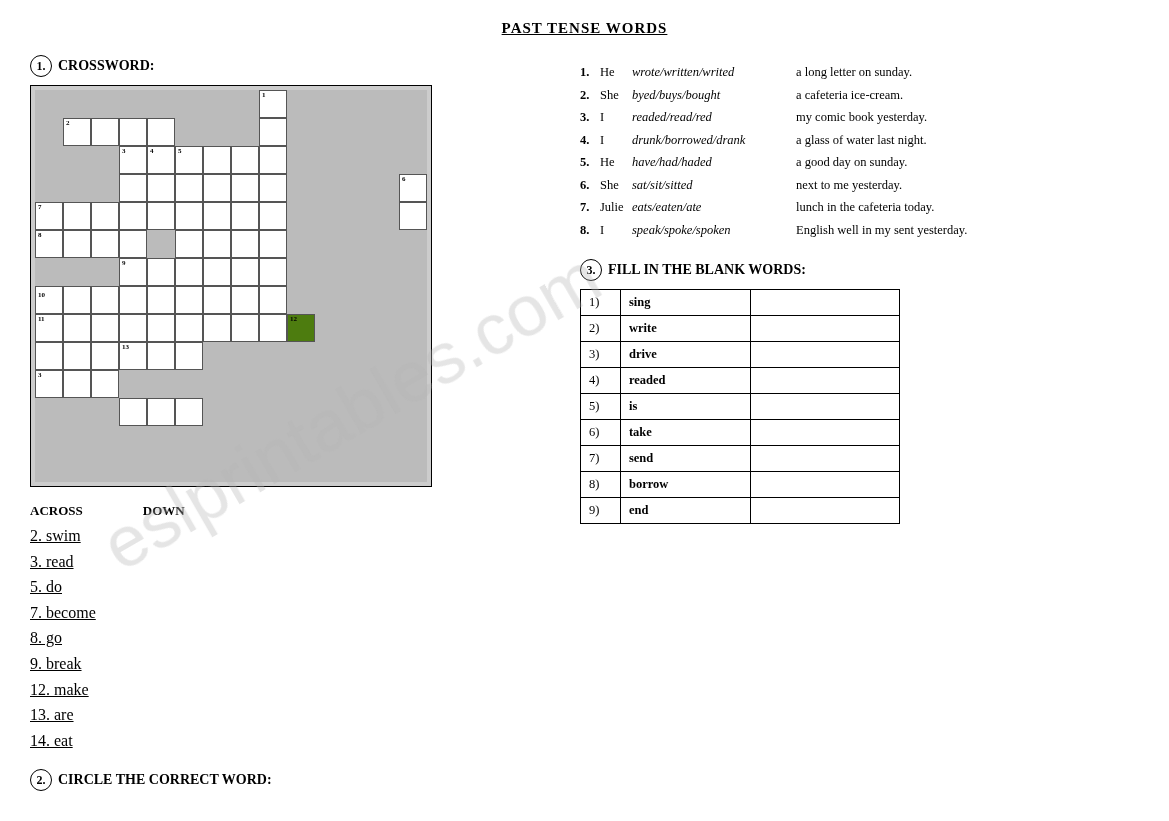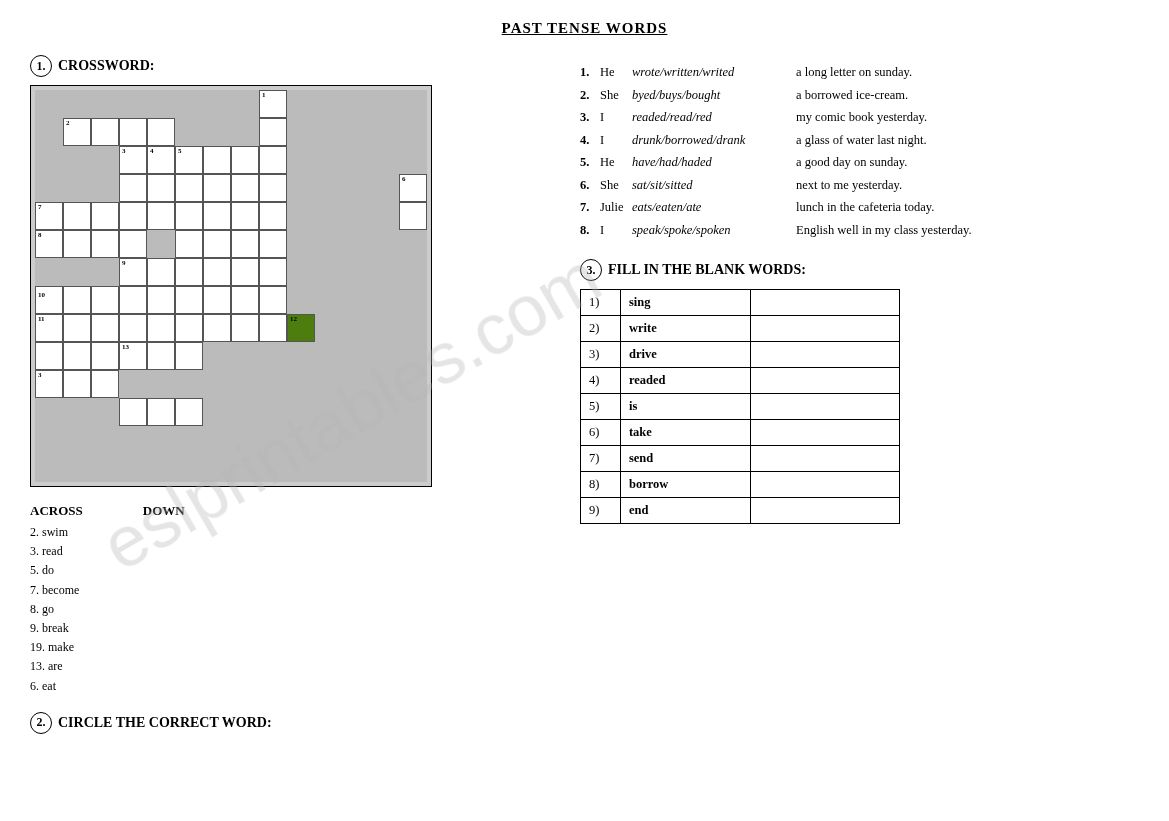--- a/index.html
+++ b/index.html
@@ -81,22 +81,23 @@
       margin-bottom: 4px;
     }
     .clues-body {
       display: flex;
       gap: 20px;
     }
     .clues-col {
       min-width: 120px;
     }
     .clue-item {
-      font-size: 12px;
+      font-size: 16px;
       line-height: 1.6;
+      text-decoration: underline;
     }
 
     
     .section2 {
       margin-top: 16px;
     }
     .circle-correct-list {
       margin-top: 6px;
       padding-left: 0;
       list-style: none;
@@ -407,23 +408,23 @@
         <span>DOWN</span>
       </div>
       <div class="clues-body">
         <div class="clues-col">
           <div class="clue-item">2. swim</div>
           <div class="clue-item">3. read</div>
           <div class="clue-item">5. do</div>
           <div class="clue-item">7. become</div>
           <div class="clue-item">8. go</div>
           <div class="clue-item">9. break</div>
-          <div class="clue-item">19. make</div>
+          <div class="clue-item">12. make</div>
           <div class="clue-item">13. are</div>
-          <div class="clue-item">6. eat</div>
+          <div class="clue-item">14. eat</div>
         </div>
       </div>
     </div>
 
     
     <div class="section2">
       <div class="section-header">
         <span class="circle-num">2.</span>
         <span>CIRCLE THE CORRECT WORD:</span>
       </div>
@@ -436,21 +437,21 @@
       <li>
         <span class="li-num">1.</span>
         <span class="li-subject">He</span>
         <span class="li-choices">wrote/written/writed</span>
         <span class="li-rest">a long letter on sunday.</span>
       </li>
       <li>
         <span class="li-num">2.</span>
         <span class="li-subject">She</span>
         <span class="li-choices">byed/buys/bought</span>
-        <span class="li-rest">a borrowed ice-cream.</span>
+        <span class="li-rest">a cafeteria ice-cream.</span>
       </li>
       <li>
         <span class="li-num">3.</span>
         <span class="li-subject">I</span>
         <span class="li-choices">readed/read/red</span>
         <span class="li-rest">my comic book yesterday.</span>
       </li>
       <li>
         <span class="li-num">4.</span>
         <span class="li-subject">I</span>
@@ -472,21 +473,21 @@
       <li>
         <span class="li-num">7.</span>
         <span class="li-subject">Julie</span>
         <span class="li-choices">eats/eaten/ate</span>
         <span class="li-rest">lunch in the cafeteria today.</span>
       </li>
       <li>
         <span class="li-num">8.</span>
         <span class="li-subject">I</span>
         <span class="li-choices">speak/spoke/spoken</span>
-        <span class="li-rest">English well in my class yesterday.</span>
+        <span class="li-rest">English well in my sent yesterday.</span>
       </li>
     </ul>
 
     <div style="margin-top: 18px;">
       <div class="section3-header">
         <span class="circle-num">3.</span>
         <span>FILL IN THE BLANK WORDS:</span>
       </div>
       <table class="fill-table">
         <tbody id="fill-tbody">

